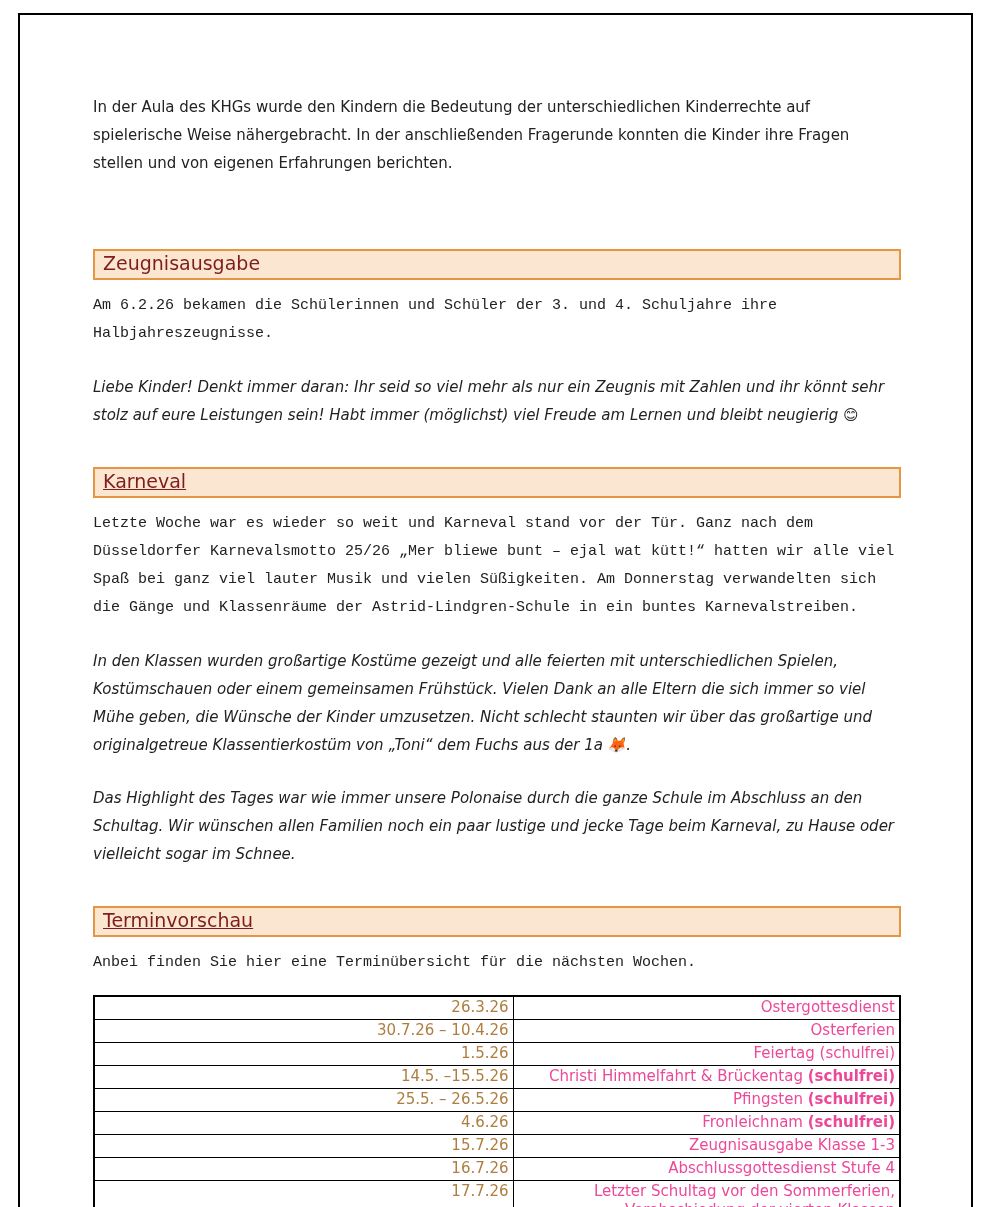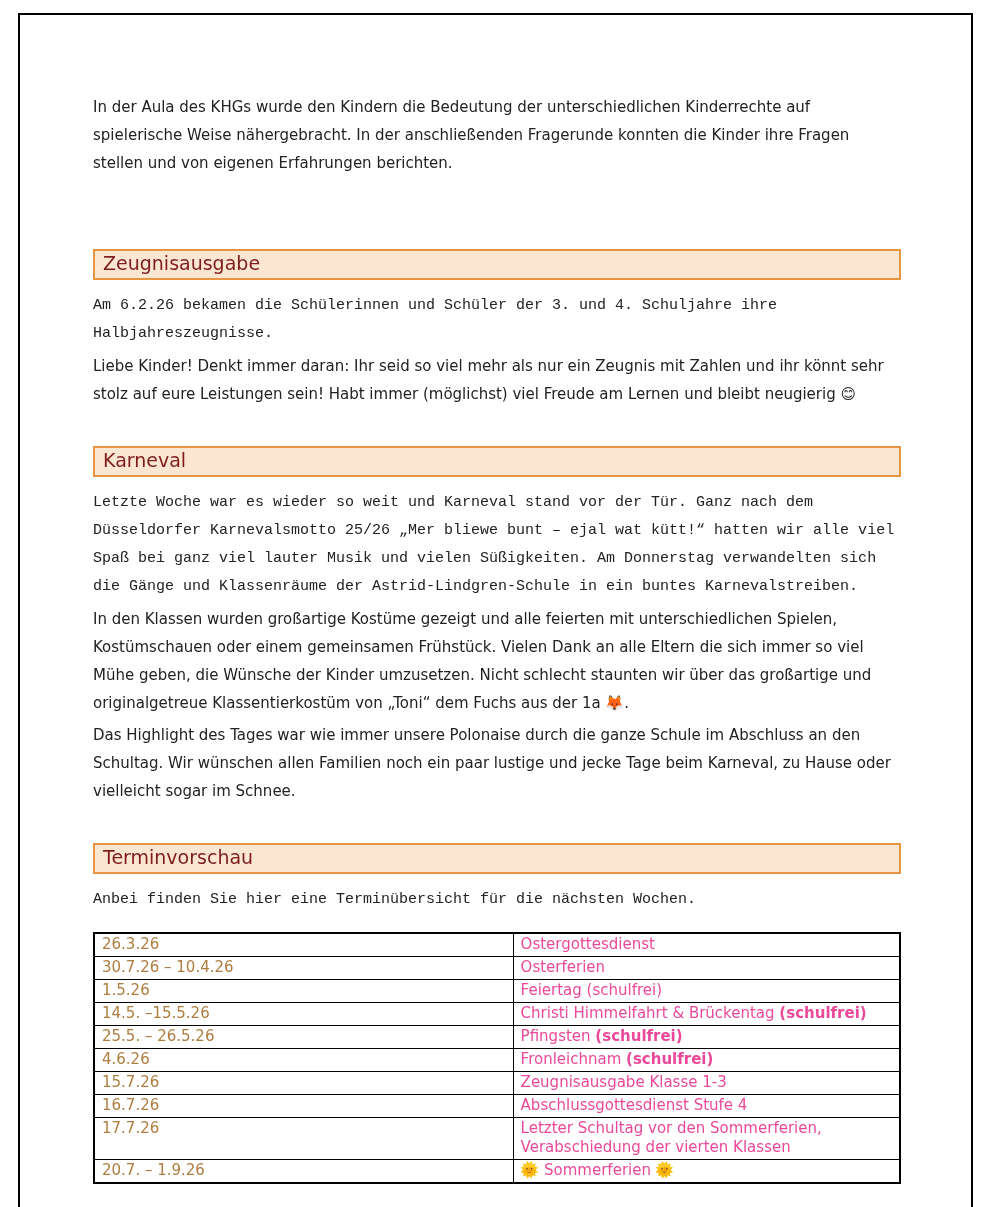--- a/index.html
+++ b/index.html
@@ -35,35 +35,36 @@
     box-sizing: border-box;
     width: 100%;
     background: #FBE6D2;
     border: 2px solid #E79540;
     color: #7f1d1d;
     font-size: 19px;
     line-height: 24px;
     padding: 0 8px 3px 8px;
   }
   .mt-gap-large { margin-top: 72px; }
-  .mt-gap-section { margin-top: 38px; }
+  .mt-gap-section { margin-top: 38px; text-decoration: underline; }
   .mt-after-header { margin-top: 12px; font-family: Liberation Mono, monospace; }
-  .mt-para { margin-top: 4px; }
+  .mt-para { margin-top: 25px; font-style: italic; }
   .mt-table { margin-top: 18px; }
   table.schedule {
     border-collapse: collapse;
     width: 100%;
     border: 2px solid #000000;
     font-size: 15px;
     line-height: 19px;
   }
   table.schedule td {
     border: 1.5px solid #000000;
     padding: 1px 4px 2px 7px;
     vertical-align: top;
+    text-align: right;
   }
   td.date-cell {
     width: 52%;
     color: #AE7D3F;
   }
   td.event-cell {
     width: 48%;
     color: #ec4899;
     white-space: pre-line;
   }

